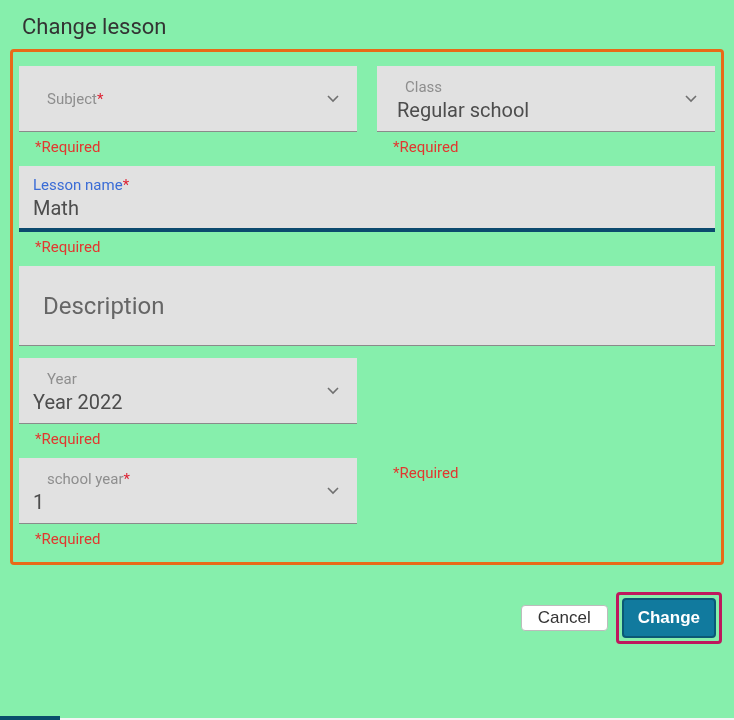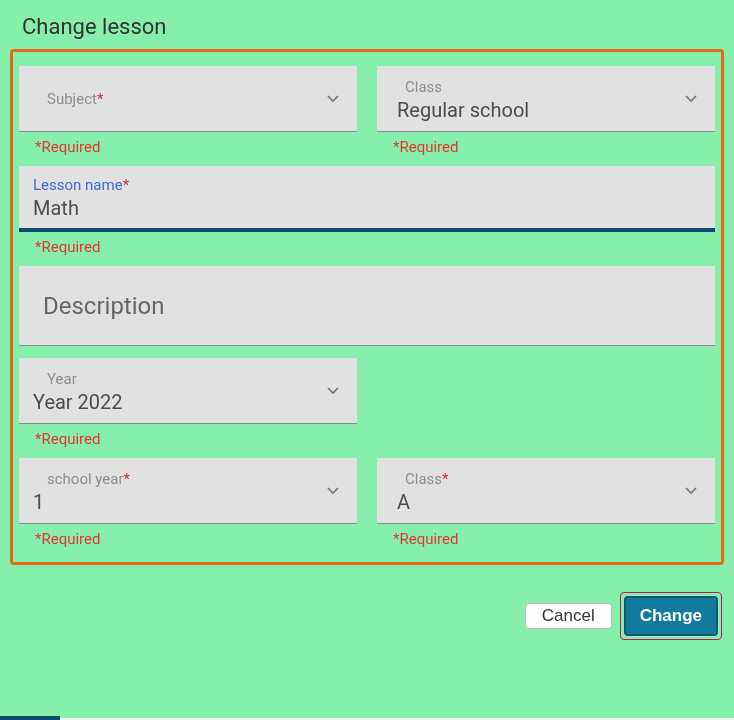--- a/index.html
+++ b/index.html
@@ -107,21 +107,21 @@
   .btn-cancel {
     background: #fff;
     border: 1px solid #bcbcbc;
     border-radius: 4px;
     padding: 2px 16px;
     font-size: 17px;
     color: #333;
     cursor: pointer;
   }
   .change-wrap {
-    border: 1px solid #be185d;
+    border: 3px solid #be185d;
     border-radius: 4px;
     padding: 3px;
     display: inline-block;
   }
   .btn-change {
     background: #117a9e;
     border: 2px solid #0b5875;
     border-radius: 4px;
     padding: 8px 14px;
     font-size: 17px;
@@ -224,31 +224,20 @@
           <div class="field-value">1</div>
           <span class="caret">
             <svg width="12" height="8" viewBox="0 0 12 8">
                 <path d="M1 1 L6 6 L11 1" stroke="#707070" stroke-width="1.6" fill="none"></path>
               </svg>
           </span>
         </div>
         <div class="required">*Required</div>
       </div>
       <div class="field-wrap half">
-        <div class="field">
-          <div class="field-label">
-            <span>Class</span><span class="ast">*</span>
-          </div>
-          <div class="field-value indented">A</div>
-          <span class="caret">
-            <svg width="12" height="8" viewBox="0 0 12 8">
-                <path d="M1 1 L6 6 L11 1" stroke="#707070" stroke-width="1.6" fill="none"></path>
-              </svg>
-          </span>
-        </div>
         <div class="required">*Required</div>
       </div>
     </div>
 
   </div>
 
   <div class="actions">
     <button class="btn-cancel">Cancel</button>
     <span class="change-wrap">
       <button class="btn-change">Change</button>

